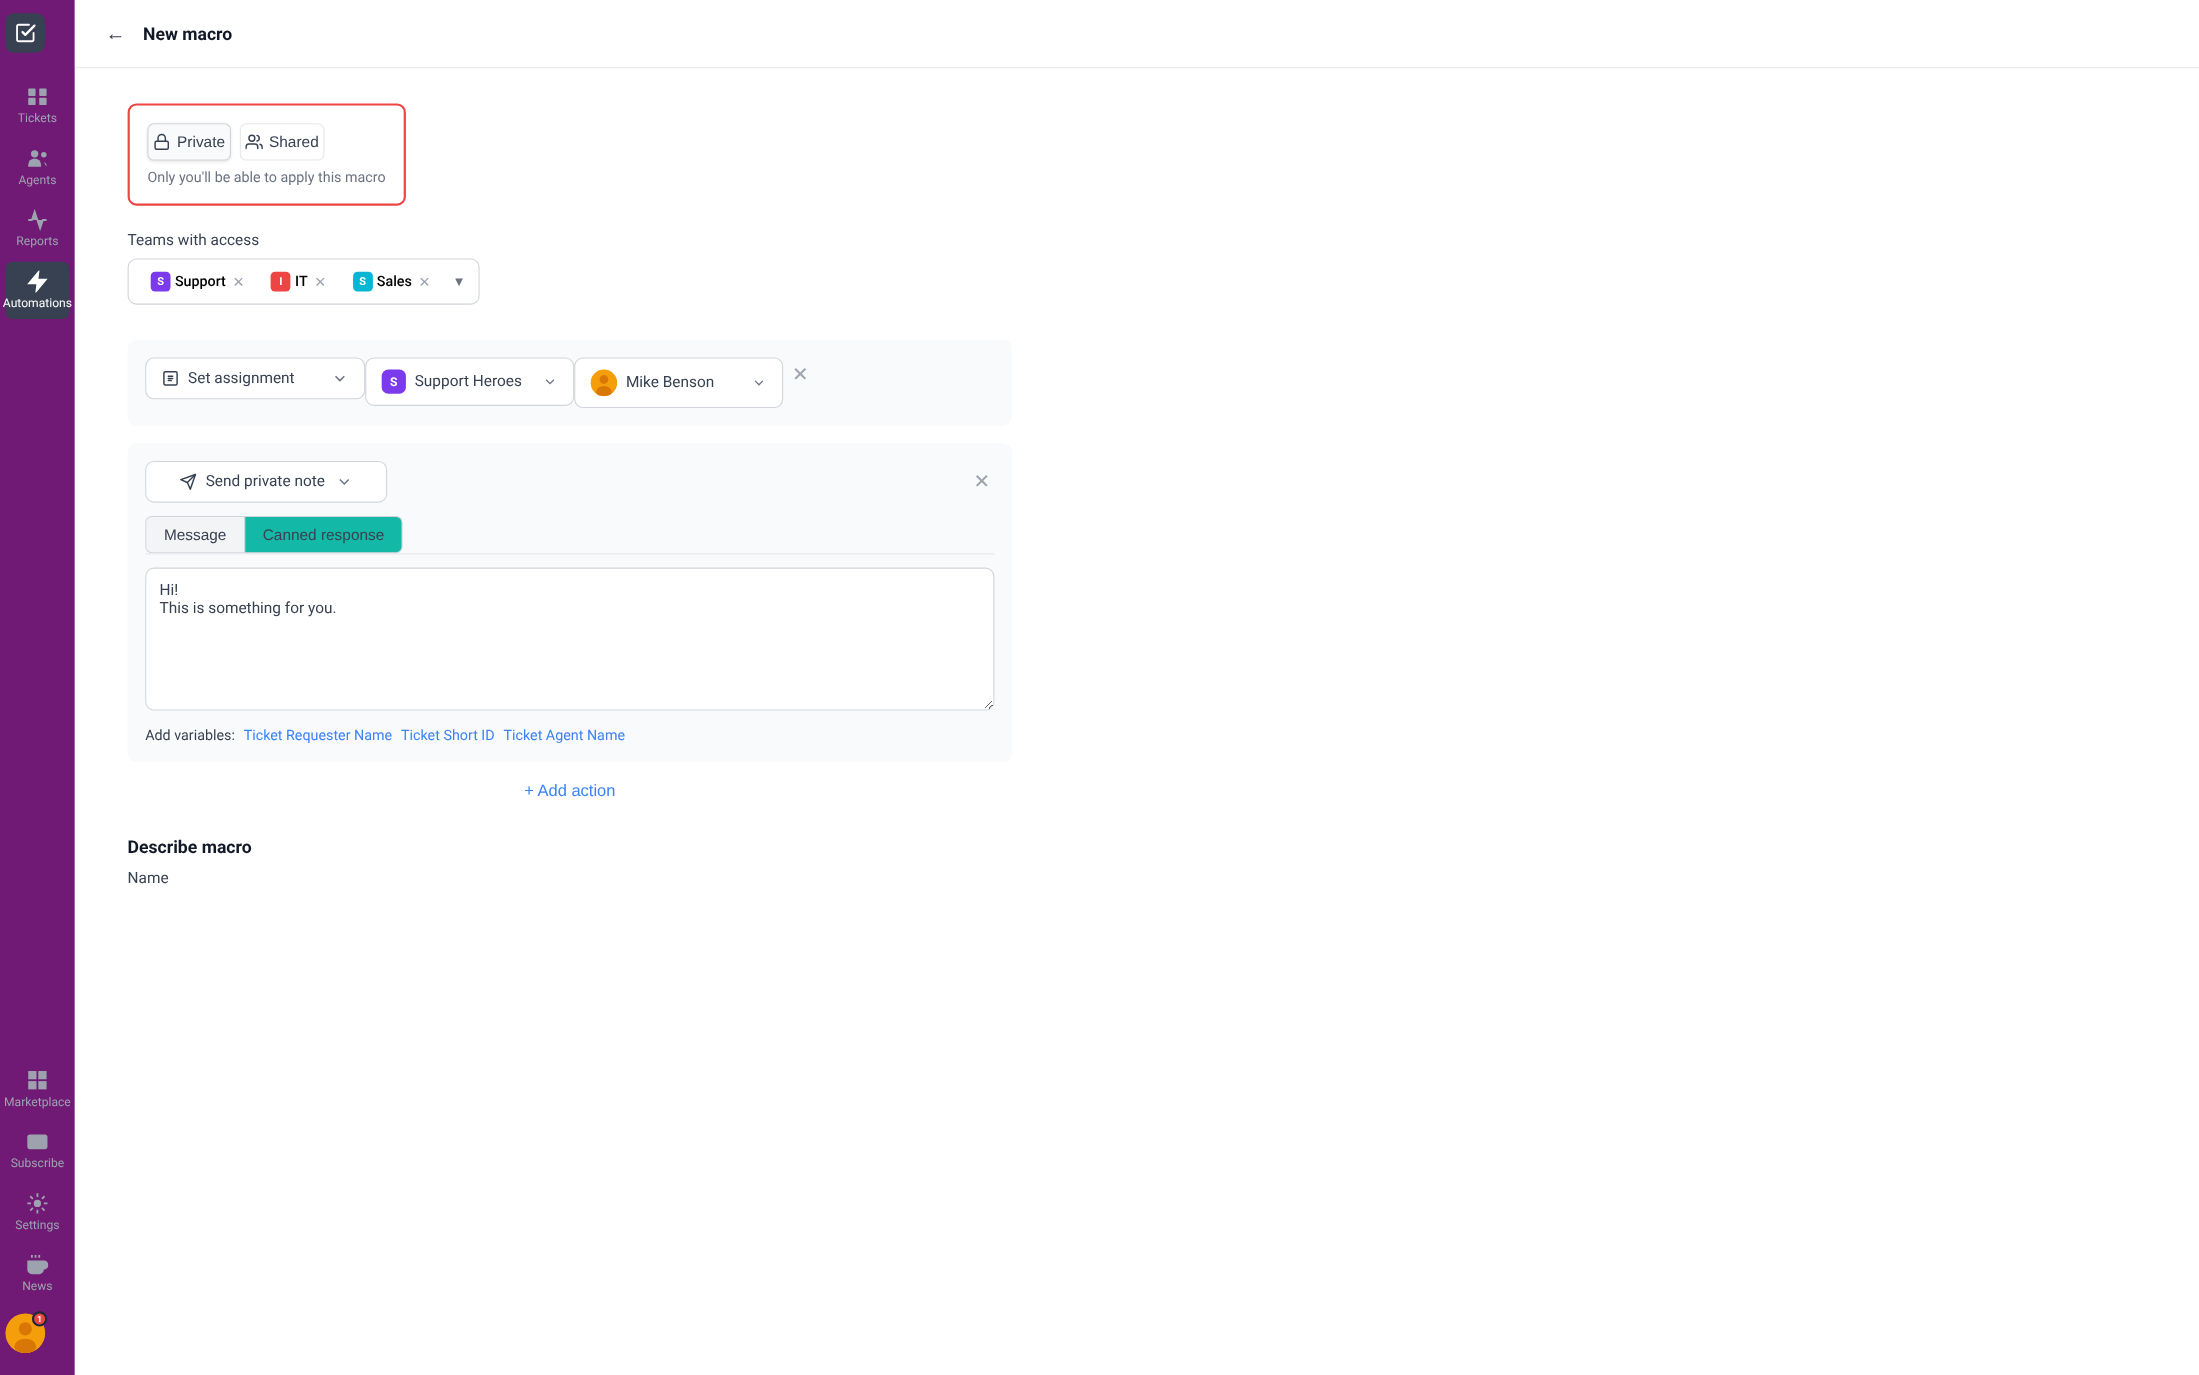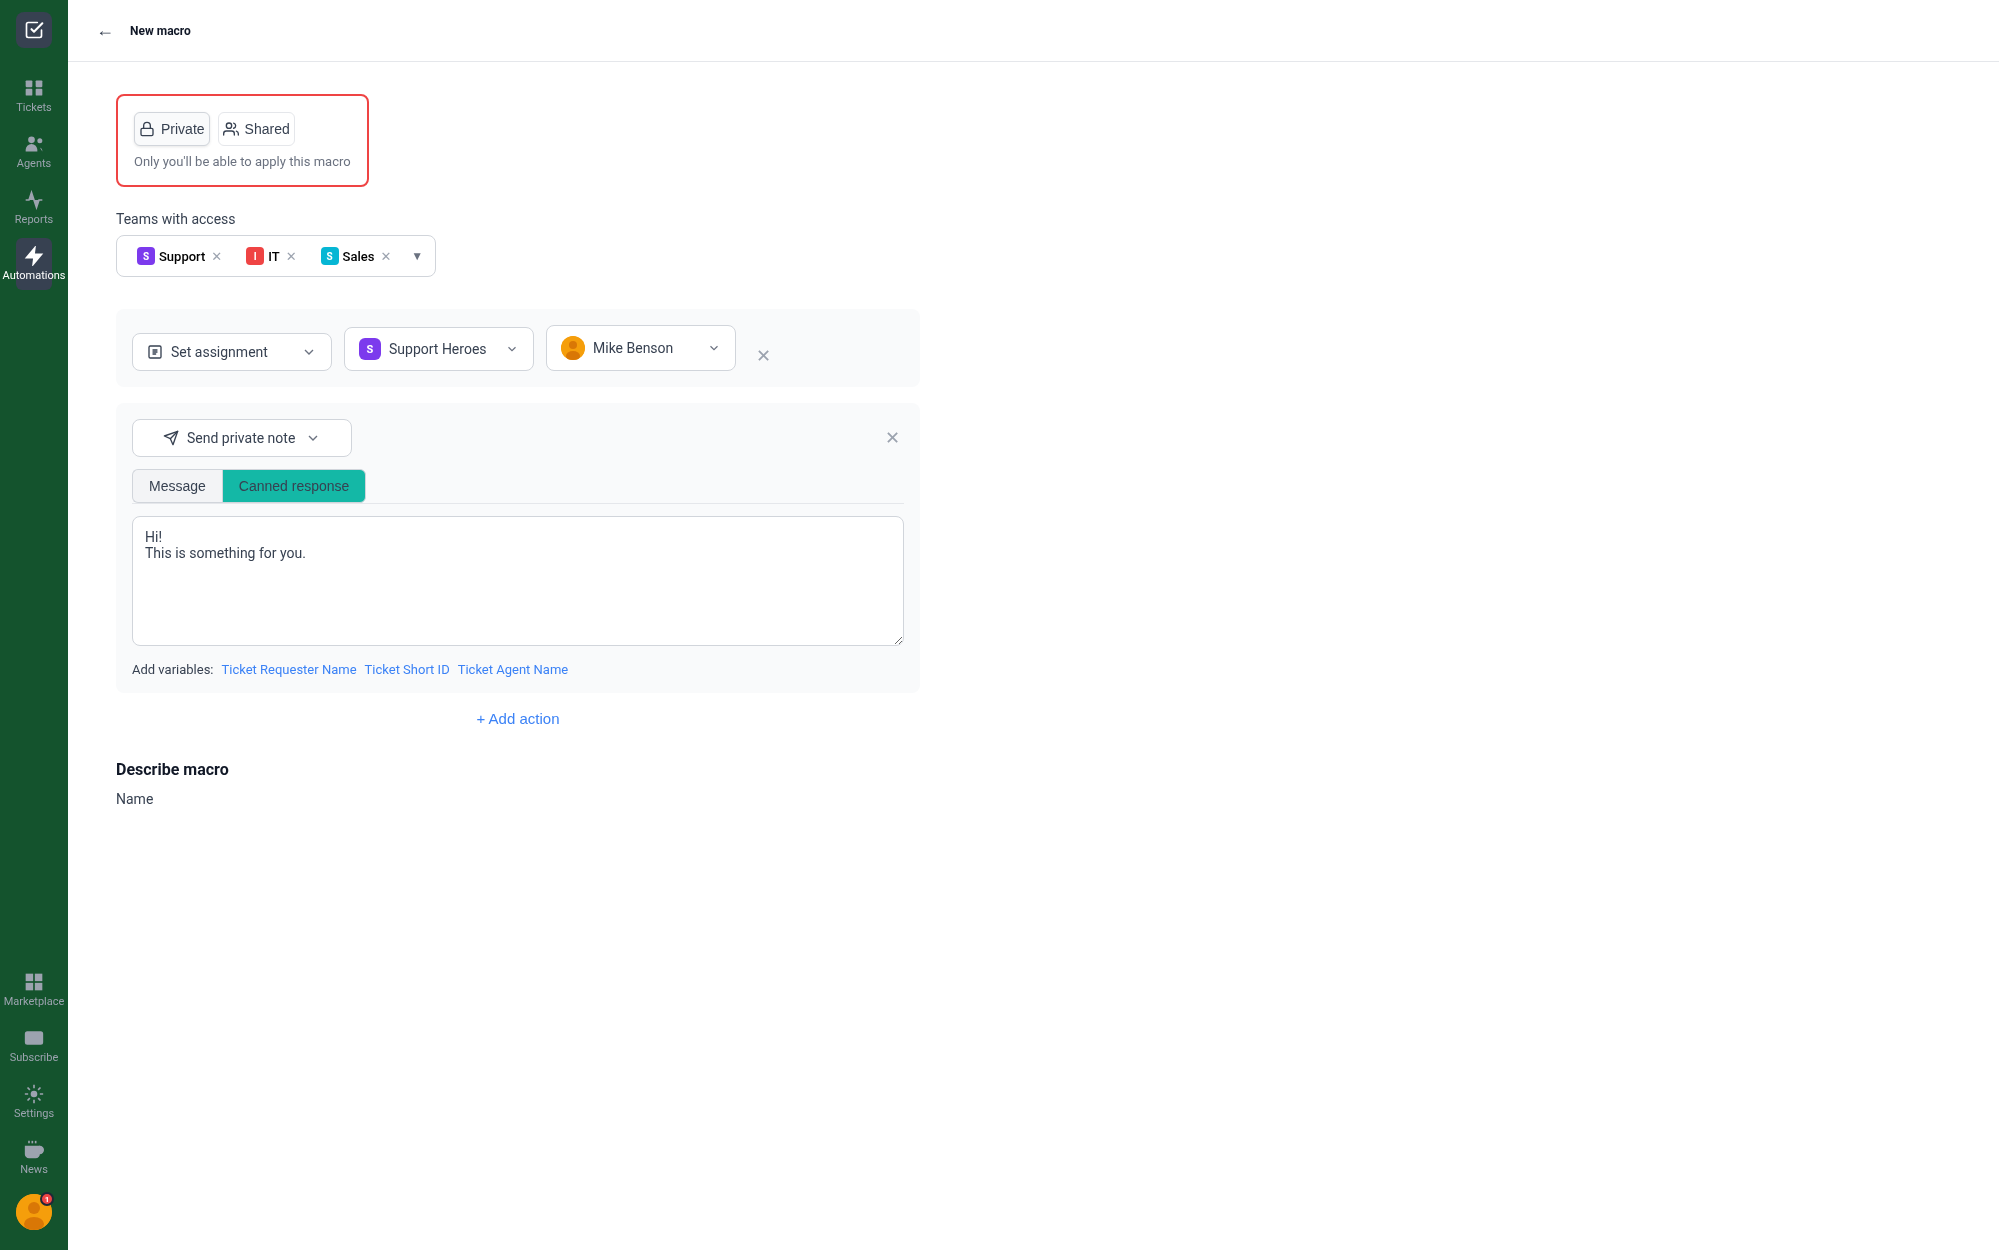--- a/index.html
+++ b/index.html
@@ -1,25 +1,25 @@
 <!DOCTYPE html>
 <html><head>
   <meta charset="utf-8">
   <style>
     * { box-sizing: border-box; margin: 0; padding: 0; }
     body { font-family: -apple-system, BlinkMacSystemFont, 'Segoe UI', Roboto, sans-serif; background: #f3f4f6; display: flex; height: 100vh; overflow: hidden; }
 
     
     .sidebar {
       width: 68px;
-      background: #14532d;
+      background: #701a75;
       display: flex;
       flex-direction: column;
       align-items: flex-start;
-      padding: 12px 16px;
+      padding: 12px 5px;
       flex-shrink: 0;
       height: 100vh;
       overflow: hidden;
     }
     .sidebar-logo {
       width: 36px;
       height: 36px;
       background: #374151;
       border-radius: 8px;
       display: flex;
@@ -73,21 +73,21 @@
       padding: 16px 24px;
       border-bottom: 1px solid #e5e7eb;
       background: white;
     }
     .header-back {
       background: none; border: none; cursor: pointer;
       color: #374151; font-size: 18px; margin-right: 12px; padding: 4px;
       display: flex; align-items: center;
     }
     .header-title {
-      font-size: 12px; font-weight: 700; color: #111827;
+      font-size: 16px; font-weight: 700; color: #111827;
     }
 
     
     .content {
       padding: 32px 48px;
       max-width: 900px;
     }
 
     
     .visibility-box {
@@ -170,22 +170,21 @@
     }
 
     .action-card {
       background: #f9fafb;
       border-radius: 8px;
       padding: 16px;
       margin-bottom: 16px;
     }
     .action-row {
       display: flex;
-      align-items: flex-end;
-      gap: 12px;
+      align-items: flex-start;
     }
     .action-dropdown {
       display: flex; align-items: center; gap: 8px;
       padding: 10px 14px;
       border: 1px solid #d1d5db;
       border-radius: 8px;
       background: white;
       cursor: pointer;
       font-size: 14px;
       color: #374151;

